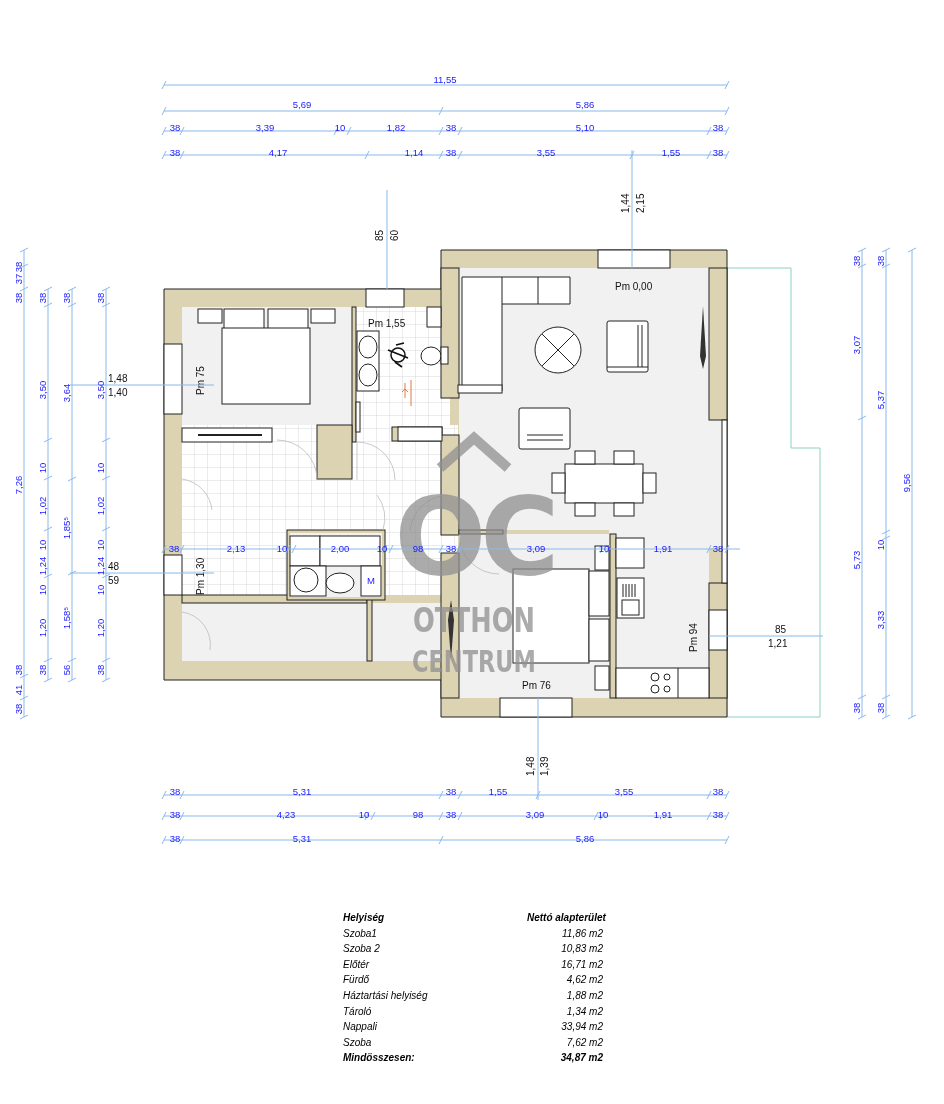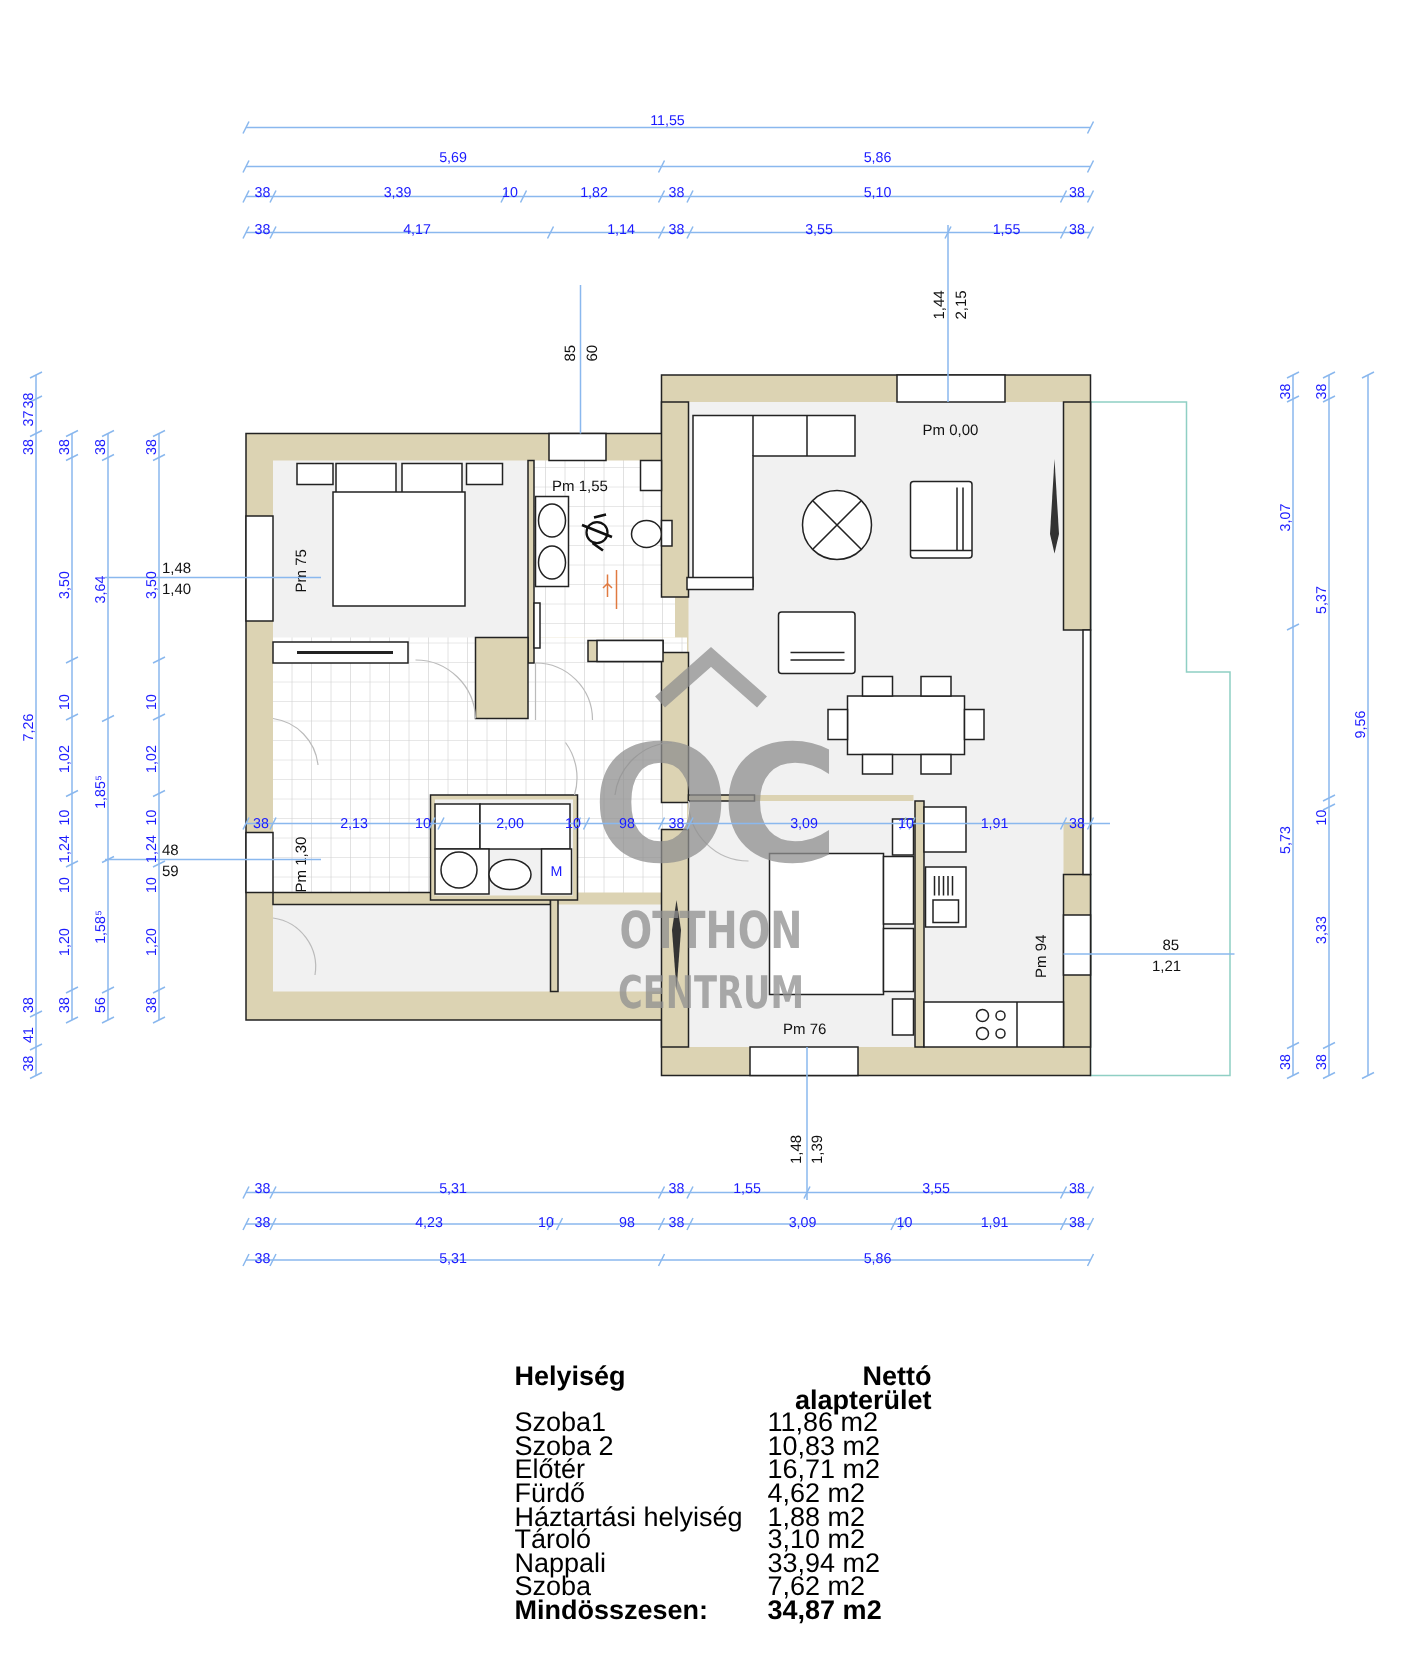--- a/index.html
+++ b/index.html
@@ -9,26 +9,26 @@
   .lbl { font-family: "Liberation Sans", sans-serif; font-size: 10px; fill: #111; }
   .dimline { stroke: #8ab8ee; stroke-width: 1; fill: none; }
   .tick { stroke: #8ab8ee; stroke-width: 1; }
   .wall { fill: #dcd3b3; stroke: #222; stroke-width: 1; }
   .floor { fill: #f1f1f1; }
   .furn { fill: #ffffff; stroke: #222; stroke-width: 1; }
   .win { fill: #ffffff; stroke: #222; stroke-width: 1; }
   .door-arc { fill: none; stroke: #bbb; stroke-width: 0.8; }
   .terrace { fill: #ffffff; stroke: #8fcfc4; stroke-width: 1; }
   .wm { font-family: "DejaVu Sans", sans-serif; font-weight: bold; fill: #8f8f8f; opacity: 0.75; }
-  #area-table { position: absolute; left: 343px; top: 910px; width: 260px; font-size: 18px; color: #000; line-height: 15.6px; }
+  #area-table { position: absolute; left: 343px; top: 910px; width: 260px; font-size: 10px; color: #000; line-height: 15.6px; font-style: italic; }
   #area-table .row { display: flex; justify-content: space-between; }
   #area-table .name { width: 170px; }
-  #area-table .val { width: 92px; text-align: left; }
+  #area-table .val { width: 92px; text-align: right; }
   #area-table .hdr { font-weight: bold; }
-  #area-table .hdr .val { width: 110px; margin-right: -18px; text-align: right; }
+  #area-table .hdr .val { width: 110px; margin-right: -18px; text-align: center; }
   #area-table .total { font-weight: bold; }
 </style>
 </head>
 <body>
 
 <svg id="plan" viewBox="0 0 944 1104" xmlns="http://www.w3.org/2000/svg">
   <defs>
     <pattern id="tiles" width="13" height="13" patternUnits="userSpaceOnUse">
       <rect width="13" height="13" fill="#fff"></rect>
       <path d="M13 0 V13 M0 13 H13" stroke="#cfcfcf" stroke-width="0.8"></path>
@@ -375,21 +375,21 @@
   <div class="row">
     <span class="name">Fürdő</span>
     <span class="val">4,62 m2</span>
   </div>
   <div class="row">
     <span class="name">Háztartási helyiség</span>
     <span class="val">1,88 m2</span>
   </div>
   <div class="row">
     <span class="name">Tároló</span>
-    <span class="val">3,10 m2</span>
+    <span class="val">1,34 m2</span>
   </div>
   <div class="row">
     <span class="name">Nappali</span>
     <span class="val">33,94 m2</span>
   </div>
   <div class="row">
     <span class="name">Szoba</span>
     <span class="val">7,62 m2</span>
   </div>
   <div class="row total">

